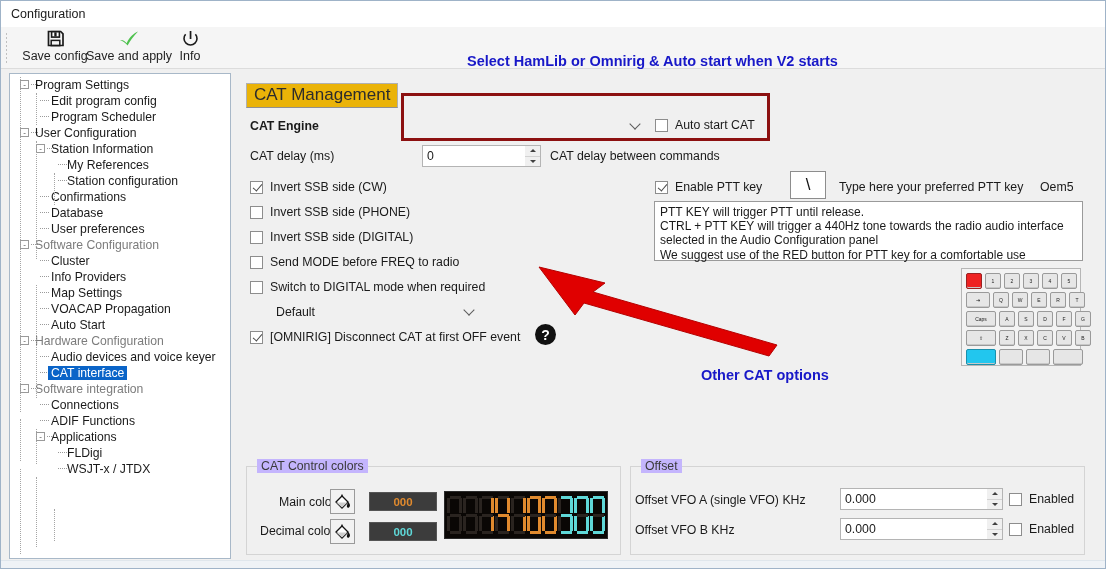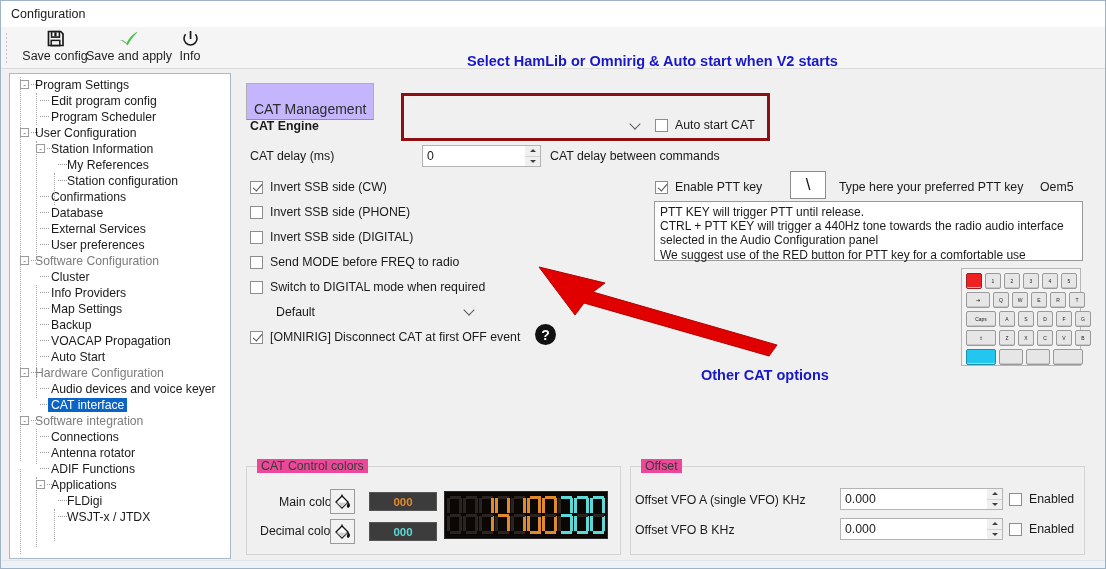--- a/index.html
+++ b/index.html
@@ -83,25 +83,25 @@
     position: absolute;
     color: #1818c8;
     font-weight: bold;
     font-size: 14.5px;
     white-space: nowrap;
   }
 
   
   #catmgmt-tab {
     position: absolute; left: 245px; top: 82px;
-    background: #c4b5fd;
+    background: #eab308;
     border: 1px solid #b0b0b0;
     border-bottom-color: #909090;
-    padding: 17px 7px 2px 7px;
-    font-size: 14px; color: #2c2c2c;
+    padding: 1px 7px 2px 7px;
+    font-size: 17px; color: #2c2c2c;
   }
   #redbox1 {
     position: absolute; left: 400px; top: 92px; width: 369px; height: 48px;
     border: 3px solid #8c1010;
     background: transparent;
   }
 
   .flabel { position: absolute; font-size: 12.3px; color: #1a1a1a; white-space: nowrap; }
 
   select.combo, .combo {
@@ -219,21 +219,21 @@
   }
 
   
   .gbox {
     position: absolute;
     border: 1px solid #d4d4d4;
     background: transparent;
   }
   .gcap {
     position: absolute; top: -8px; left: 10px;
-    background: #ec4899; padding: 0 4px;
+    background: #c4b5fd; padding: 0 4px;
     font-size: 12.3px; color: #3a3a3a;
   }
 
   .colorbtn {
     position: absolute; width: 25px; height: 25px;
     background: #f2f2f2; border: 1px solid #9a9a9a;
     display: flex; align-items: center; justify-content: center;
   }
   .colorval {
     position: absolute; width: 68px; height: 19px;
@@ -347,24 +347,20 @@
         <div class="tnode">
           <span class="tdash" style="left: 26px; width: 9px;"></span>
           <span class="tlabel" style="left: 37px;">Confirmations</span>
         </div>
         <div class="tnode">
           <span class="tdash" style="left: 26px; width: 9px;"></span>
           <span class="tlabel" style="left: 37px;">Database</span>
         </div>
         <div class="tnode">
           <span class="tdash" style="left: 26px; width: 9px;"></span>
-          <span class="tlabel" style="left: 37px;">External Services</span>
-        </div>
-        <div class="tnode">
-          <span class="tdash" style="left: 26px; width: 9px;"></span>
           <span class="tlabel" style="left: 37px;">User preferences</span>
         </div>
         <div class="tnode grey">
           <span class="texp" style="left: 6px;">-</span>
           <span class="tdash" style="left: 17px;"></span>
           <span class="tlabel" style="left: 21px;">Software Configuration</span>
         </div>
         <div class="tnode">
           <span class="tdash" style="left: 26px; width: 9px;"></span>
           <span class="tlabel" style="left: 37px;">Cluster</span>
@@ -372,24 +368,20 @@
         <div class="tnode">
           <span class="tdash" style="left: 26px; width: 9px;"></span>
           <span class="tlabel" style="left: 37px;">Info Providers</span>
         </div>
         <div class="tnode">
           <span class="tdash" style="left: 26px; width: 9px;"></span>
           <span class="tlabel" style="left: 37px;">Map Settings</span>
         </div>
         <div class="tnode">
           <span class="tdash" style="left: 26px; width: 9px;"></span>
-          <span class="tlabel" style="left: 37px;">Backup</span>
-        </div>
-        <div class="tnode">
-          <span class="tdash" style="left: 26px; width: 9px;"></span>
           <span class="tlabel" style="left: 37px;">VOACAP Propagation</span>
         </div>
         <div class="tnode">
           <span class="tdash" style="left: 26px; width: 9px;"></span>
           <span class="tlabel" style="left: 37px;">Auto Start</span>
         </div>
         <div class="tnode grey">
           <span class="texp" style="left: 6px;">-</span>
           <span class="tdash" style="left: 17px;"></span>
           <span class="tlabel" style="left: 21px;">Hardware Configuration</span>
@@ -403,24 +395,20 @@
           <span class="tlabel" style="left: 37px;"><span class="tsel">CAT interface</span></span>
         </div>
         <div class="tnode grey">
           <span class="texp" style="left: 6px;">-</span>
           <span class="tdash" style="left: 17px;"></span>
           <span class="tlabel" style="left: 21px;">Software integration</span>
         </div>
         <div class="tnode">
           <span class="tdash" style="left: 26px; width: 9px;"></span>
           <span class="tlabel" style="left: 37px;">Connections</span>
-        </div>
-        <div class="tnode">
-          <span class="tdash" style="left: 26px; width: 9px;"></span>
-          <span class="tlabel" style="left: 37px;">Antenna rotator</span>
         </div>
         <div class="tnode">
           <span class="tdash" style="left: 26px; width: 9px;"></span>
           <span class="tlabel" style="left: 37px;">ADIF Functions</span>
         </div>
         <div class="tnode">
           <span class="texp" style="left: 22px;">-</span>
           <span class="tdash" style="left: 33px;"></span>
           <span class="tlabel" style="left: 37px;">Applications</span>
         </div>

